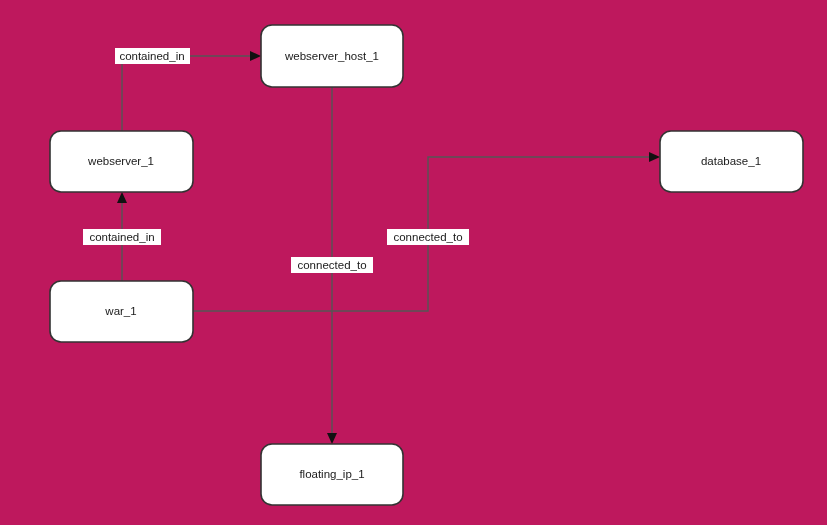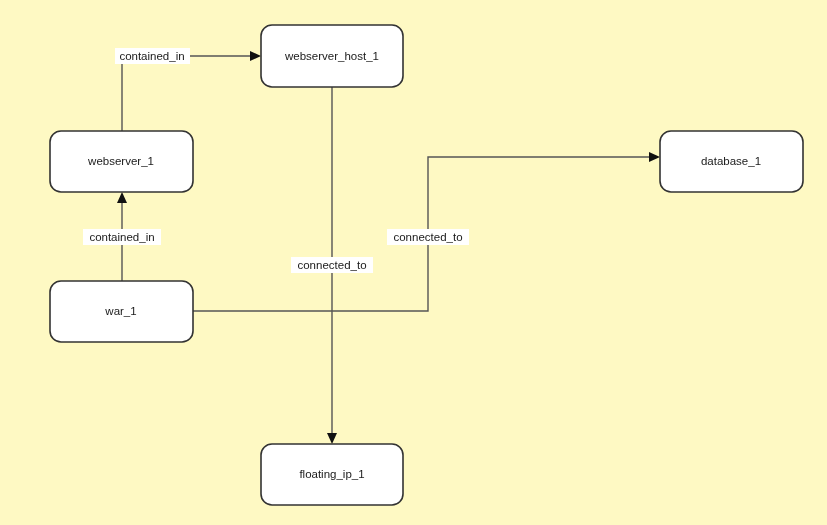--- a/index.html
+++ b/index.html
@@ -7,21 +7,21 @@
     padding: 0;
     background: #ffffff;
   }
   body {
     font-family: "Liberation Sans", sans-serif;
   }
   #canvas {
     position: relative;
     width: 827px;
     height: 525px;
-    background: #fef9c3;
+    background: #be185d;
     overflow: hidden;
   }
   #diagram-svg {
     position: absolute;
     top: 0;
     left: 0;
     width: 827px;
     height: 525px;
   }
   .node-box {

